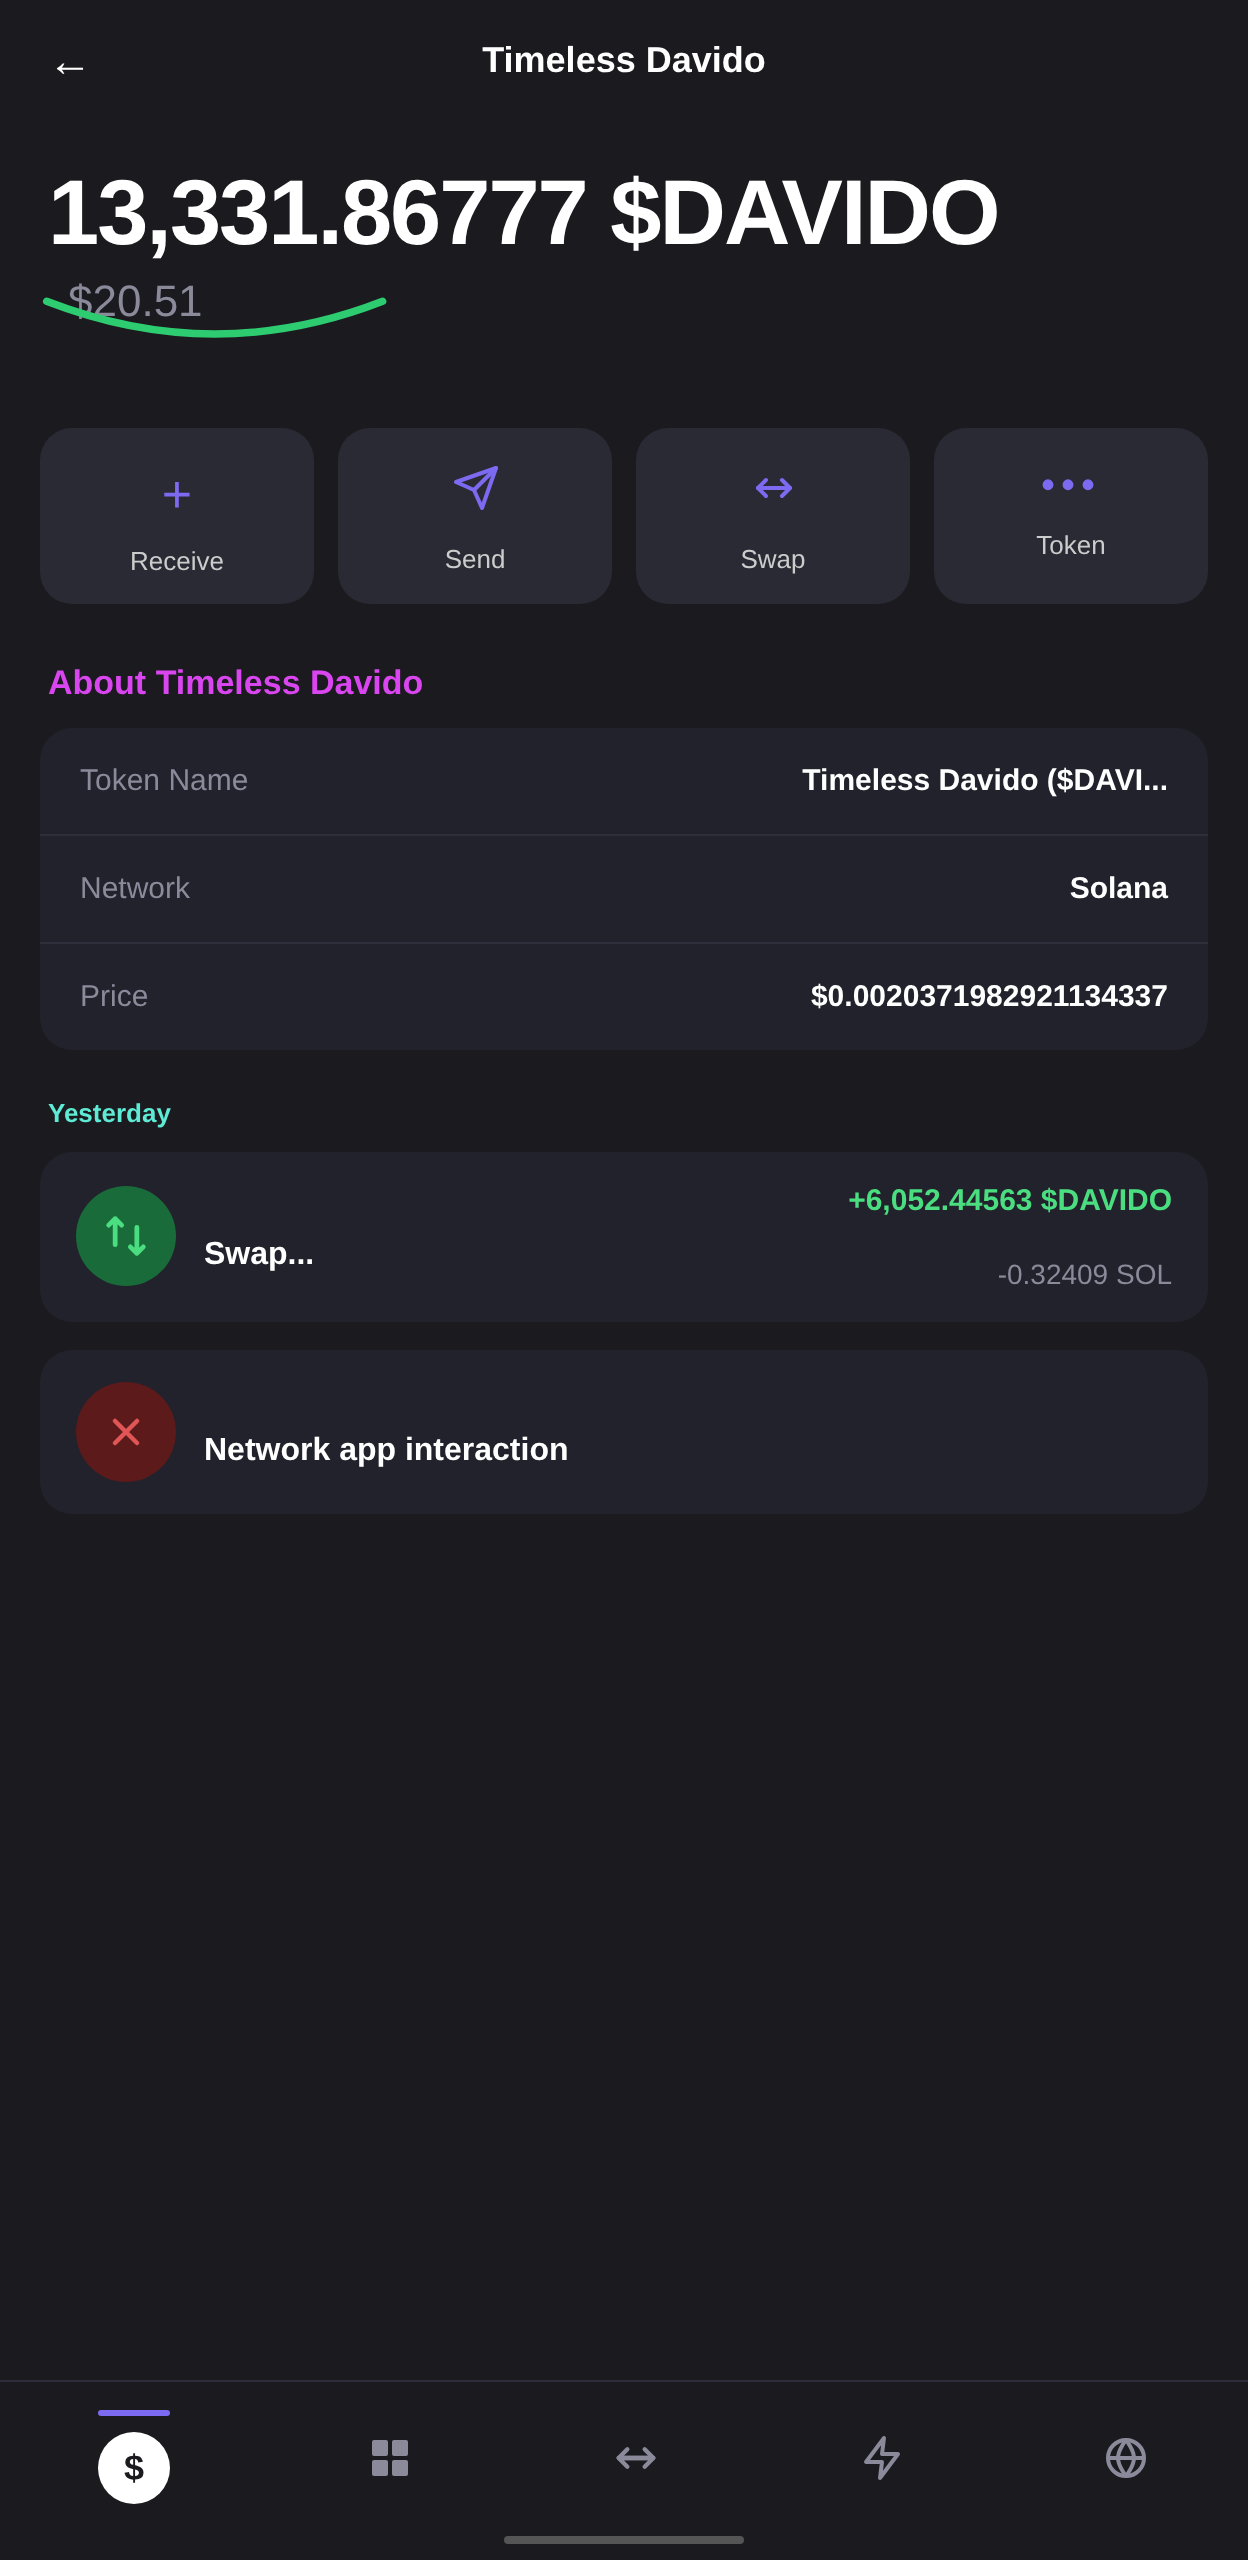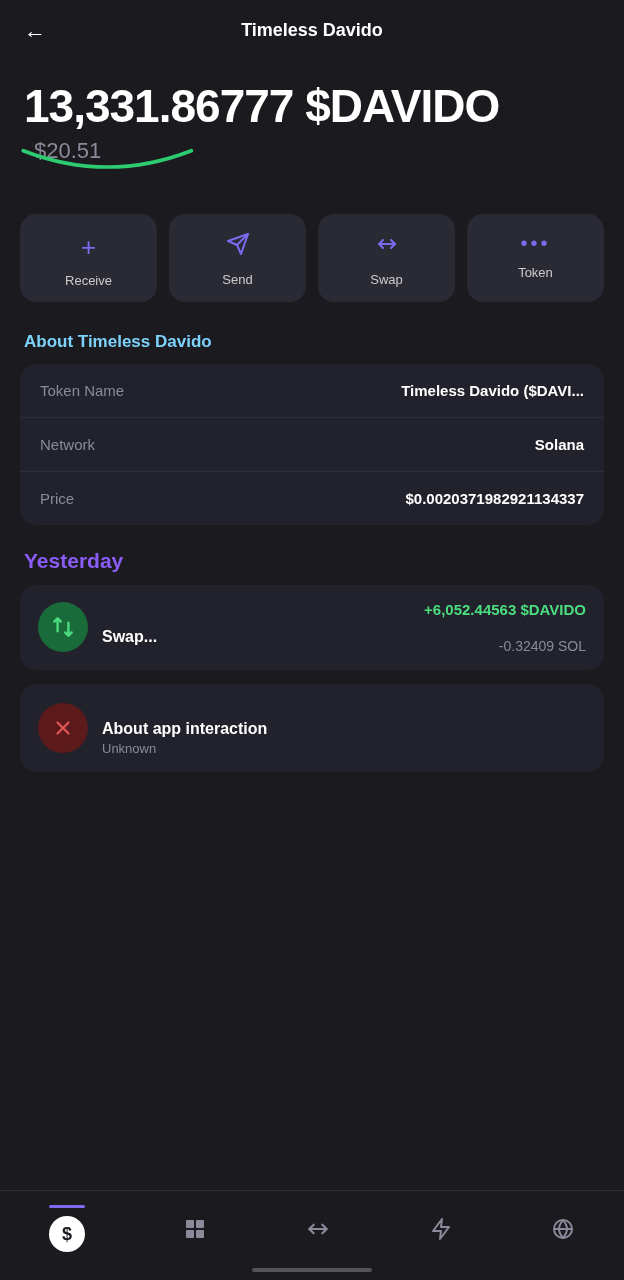--- a/index.html
+++ b/index.html
@@ -92,21 +92,21 @@
     .action-btn .label {
       font-size: 13px;
       color: #cccccc;
       font-weight: 500;
     }
 
     
     .section-title {
       font-size: 17px;
       font-weight: 600;
-      color: #7dd3fc;
+      color: #d946ef;
       padding: 10px 24px 12px;
     }
     .info-card {
       background: #22222c;
       border-radius: 16px;
       margin: 0 20px 20px;
       overflow: hidden;
     }
     .info-row {
       display: flex;
@@ -126,23 +126,23 @@
     .info-value {
       font-size: 15px;
       color: #ffffff;
       font-weight: 700;
       text-align: right;
       max-width: 65%;
     }
 
     
     .tx-section-title {
-      font-size: 21px;
+      font-size: 13px;
       font-weight: 600;
-      color: #8b5cf6;
+      color: #5eead4;
       padding: 4px 24px 12px;
     }
     .tx-card {
       background: #22222c;
       border-radius: 16px;
       margin: 0 20px 14px;
       padding: 16px 18px;
       display: flex;
       align-items: center;
       gap: 14px;
@@ -326,22 +326,21 @@
   </div>
 </div>
 
 <div class="tx-card">
   <div class="tx-icon-wrap tx-icon-fail">
     <svg width="22" height="22" viewBox="0 0 24 24" fill="none" xmlns="http://www.w3.org/2000/svg">
       <path d="M18 6L6 18M6 6L18 18" stroke="#e05555" stroke-width="2.5" stroke-linecap="round" stroke-linejoin="round"></path>
     </svg>
   </div>
   <div class="tx-info">
-    <div class="tx-title">About app interaction</div>
-    <div class="tx-subtitle">Unknown</div>
+    <div class="tx-title">Network app interaction</div>
   </div>
 </div>
 
 <div style="height: 120px;"></div>
 <nav class="bottom-nav">
 
   <div class="nav-item active">
     <div style="width:36px;height:3px;background:#7c6af0;border-radius:2px;margin-bottom:8px;"></div>
     <div class="nav-dollar">$</div>
   </div>

